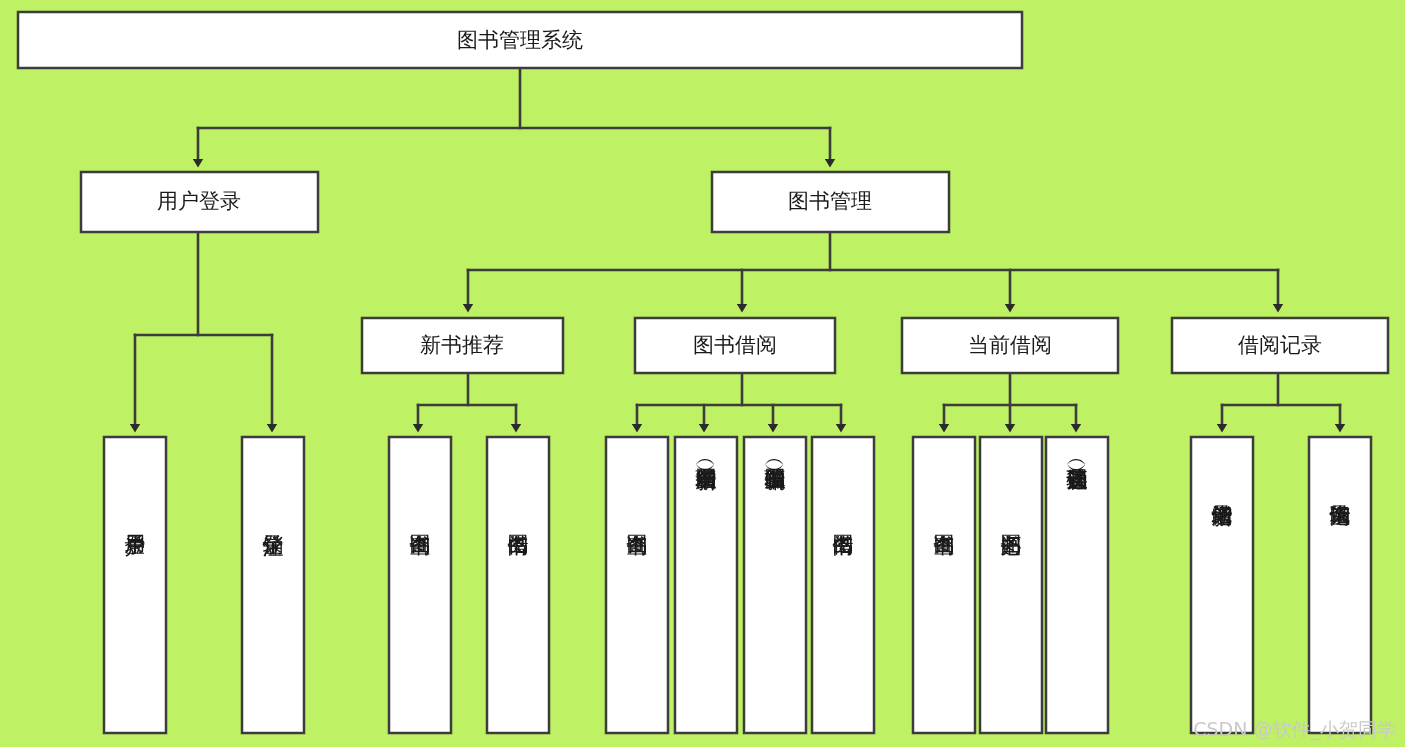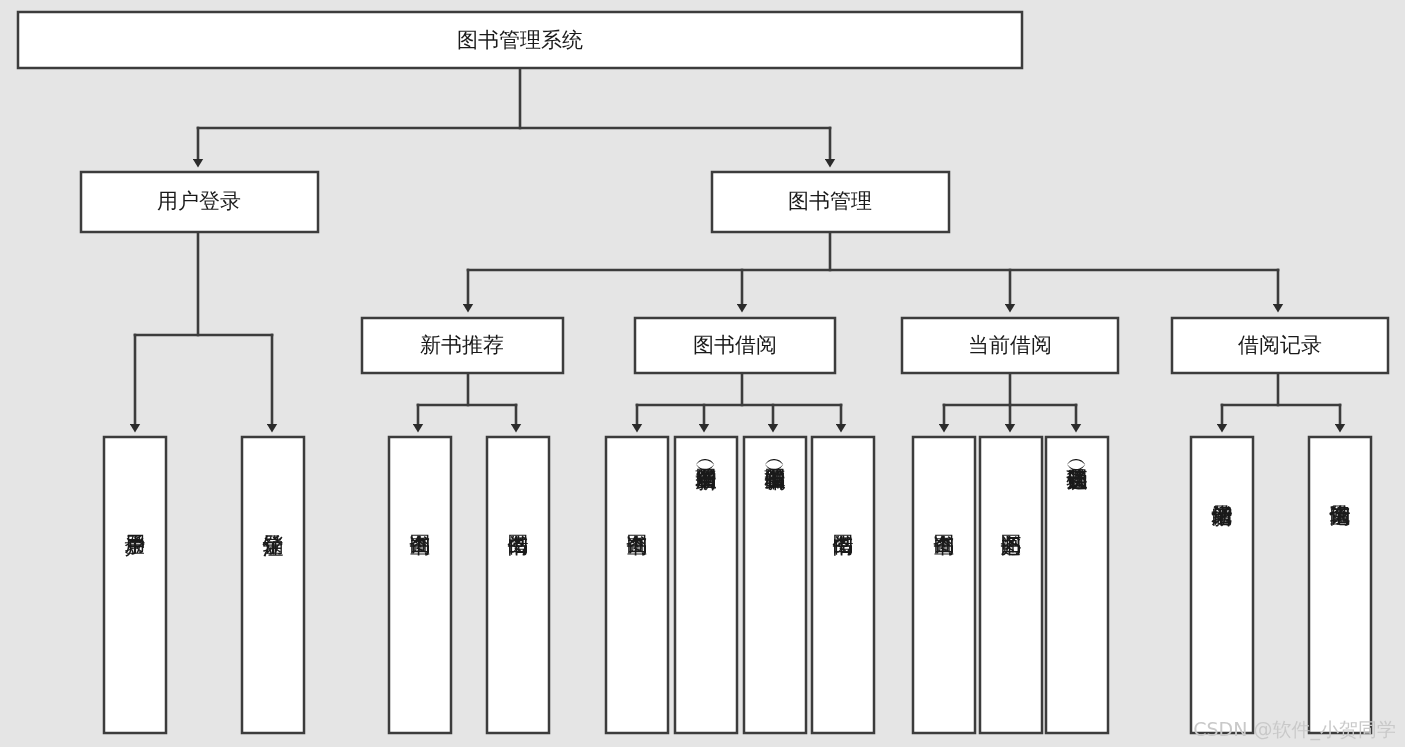--- a/index.html
+++ b/index.html
@@ -10,21 +10,21 @@
   body {
     width: 1405px;
     height: 747px;
     font-family: "DejaVu Sans", "Liberation Sans", sans-serif;
     overflow: hidden;
   }
   #diagram-root {
     position: relative;
     width: 1405px;
     height: 747px;
-    background: #e5e5e5;
+    background: #bef264;
   }
   svg.canvas {
     position: absolute;
     left: 0;
     top: 0;
     width: 1405px;
     height: 747px;
   }
   .node-rect {
     fill: #ffffff;

